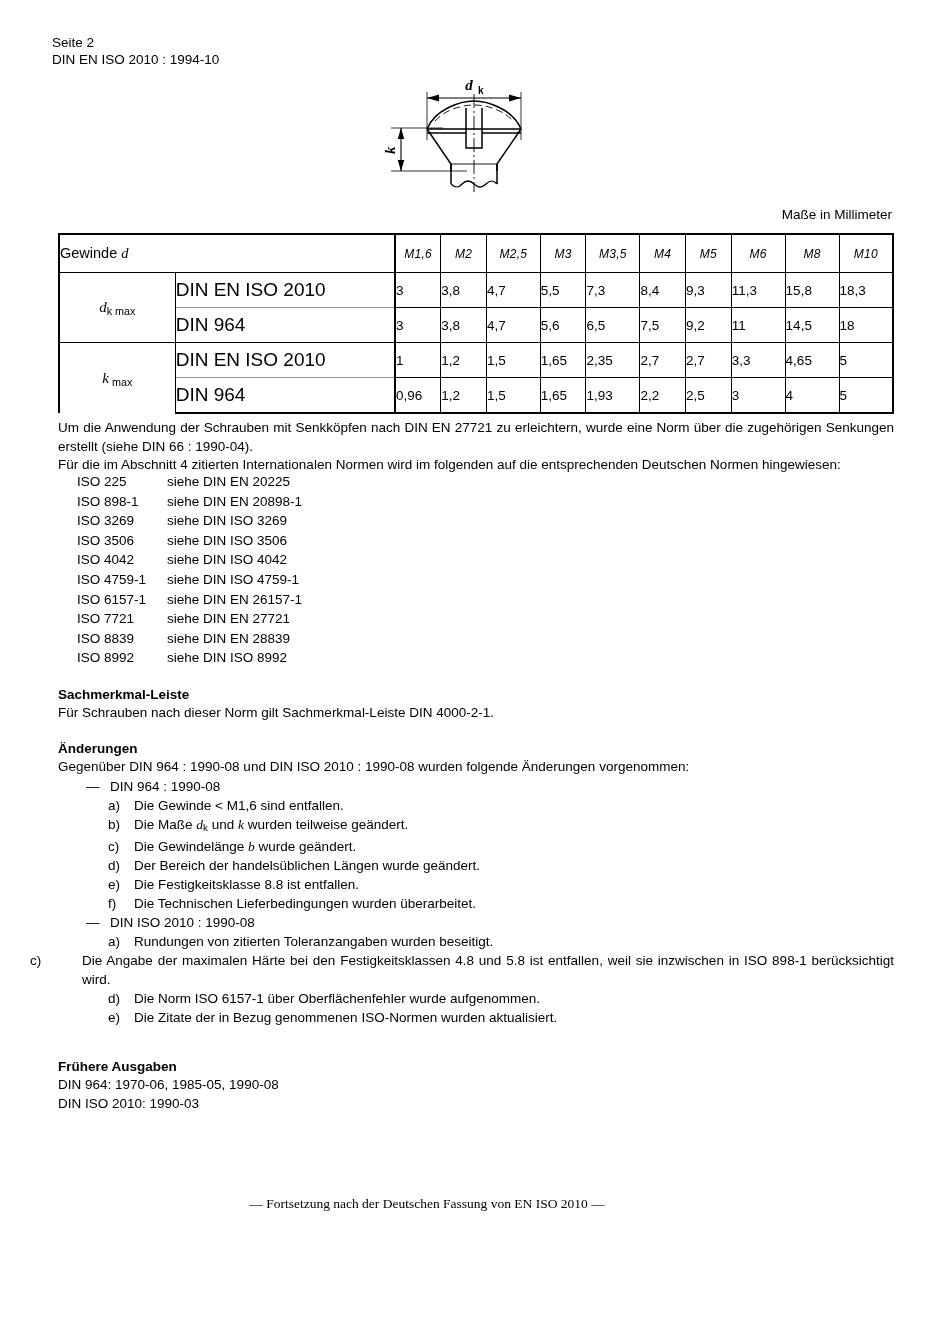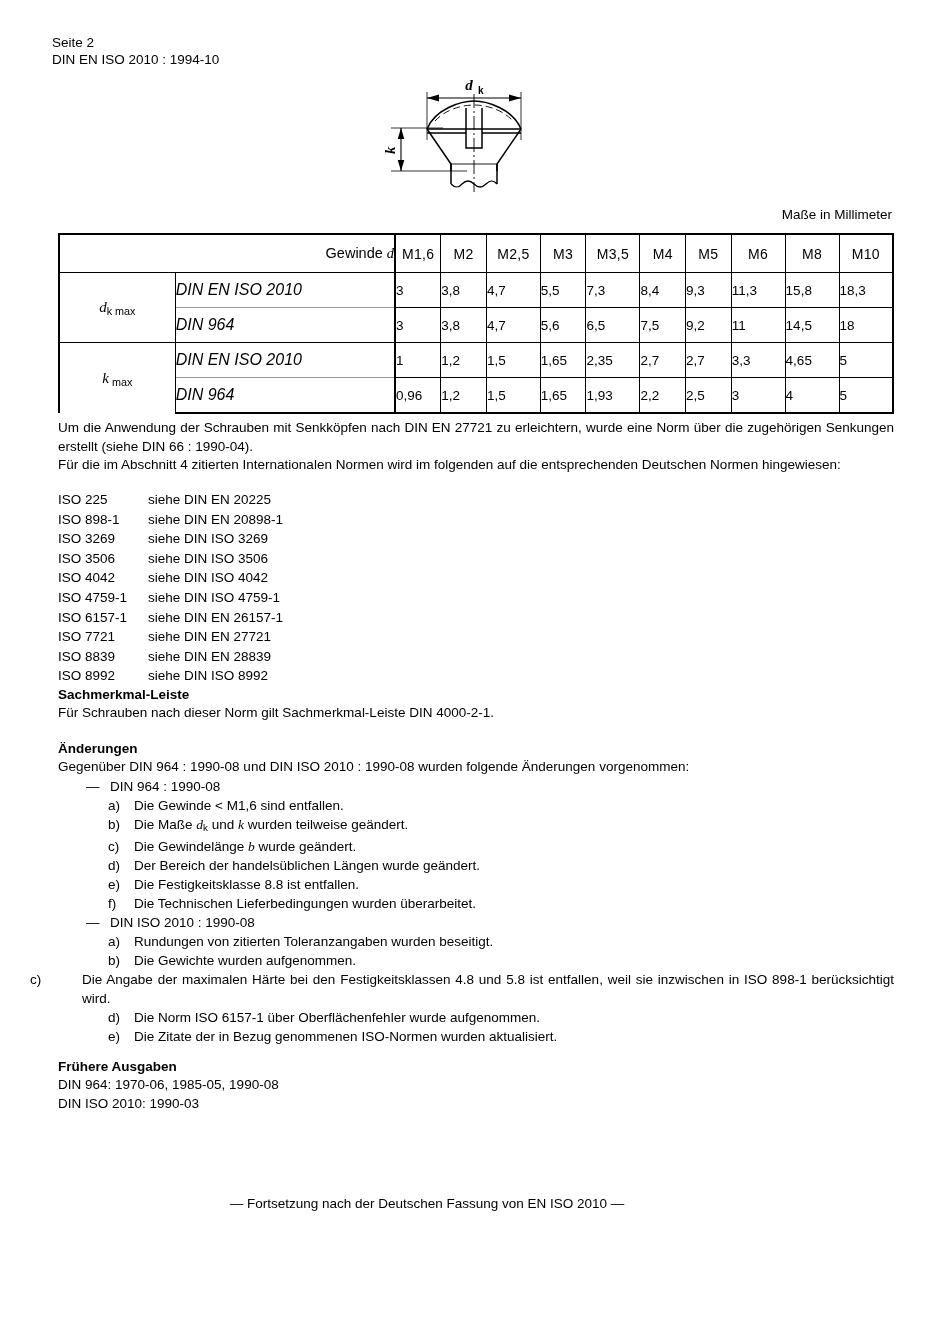--- a/index.html
+++ b/index.html
@@ -75,38 +75,38 @@
   .outer-left   { border-left-width: 2px !important; }
   .outer-right  { border-right-width: 2px !important; }
   .outer-top    { border-top-width: 2px !important; }
   .outer-bottom { border-bottom-width: 2px !important; }
   .thick-right  { border-right-width: 2px !important; }
   .no-bb { border-bottom: none !important; }
   .hdr-cell {
     text-align: center;
     height: 37px;
     font-weight: bold;
-    font-size: 14px;
+    font-size: 12px;
     letter-spacing: 0.3px;
+    font-style: italic;
   }
   .hdr-span {
-    text-align: right;
+    text-align: left;
     height: 37px;
     font-size: 14.5px;
   }
   .rowlabel {
     text-align: center;
     font-size: 15px;
     vertical-align: middle;
   }
   .normname {
     padding-left: 12px;
     height: 34px;
-    font-size: 16px;
-    font-style: italic;
+    font-size: 19px;
   }
   .val {
     padding-left: 9px;
     height: 34px;
     font-size: 13.5px;
     text-align: left;
   }
   
   .sub-sep { border-top: 1px solid #9a9a9a !important; }
 
@@ -148,20 +148,21 @@
   .dash-item .dash { display: inline-block; width: 24px; }
   .alpha-item { display: block; line-height: 19px; }
   .alpha-item .alpha { display: inline-block; width: 26px; }
 
   .footer-note {
     position: absolute;
     left: 0;
     width: 854px;
     text-align: center;
     font-size: 13.5px;
+    font-family: Liberation Serif, serif;
   }
 </style>
 </head>
 <body>
 
 <div class="page">
 
   <div class="doc-header">
     <div>Seite 2</div>
     <div>DIN EN ISO 2010 : 1994-10</div>
@@ -316,21 +317,21 @@
     </table>
   </div>
 
   <div class="body-block" style="top:419px;">
     <div class="just">Um die Anwendung der Schrauben mit Senkköpfen nach DIN EN 27721 zu erleichtern, wurde eine Norm über die zugehörigen Senkungen erstellt (siehe DIN 66 : 1990-04).</div>
   </div>
   <div class="body-block" style="top:456px;">
     <div class="just">Für die im Abschnitt 4 zitierten Internationalen Normen wird im folgenden auf die entsprechenden Deutschen Normen hingewiesen:</div>
   </div>
 
-  <div class="ref-list" style="top:490px;">
+  <div class="ref-list" style="top:472px;margin-left:19px;">
     <span class="ref-row">
       <span class="ref-key">ISO 225</span><span>siehe DIN EN 20225</span>
     </span>
     <span class="ref-row">
       <span class="ref-key">ISO 898-1</span><span>siehe DIN EN 20898-1</span>
     </span>
     <span class="ref-row">
       <span class="ref-key">ISO 3269</span><span>siehe DIN ISO 3269</span>
     </span>
     <span class="ref-row">
@@ -392,23 +393,20 @@
     </div>
 
     <div class="lvl1">
       <span class="dash-item">
         <span class="dash">—</span><span>DIN ISO 2010 : 1990-08</span>
       </span>
     </div>
     <div class="lvl2">
       <span class="alpha-item">
         <span class="alpha">a)</span><span>Rundungen von zitierten Toleranzangaben wurden beseitigt.</span>
-      </span>
-      <span class="alpha-item">
-        <span class="alpha">b)</span><span>Die Gewichte wurden aufgenommen.</span>
       </span>
       <span class="alpha-item" style="white-space:normal;">
         <span style="display:block; text-align:justify; text-indent:-26px; padding-left:0; margin-left:-26px; width:calc(100% + 26px);">
           <span class="alpha">c)</span><span>Die Angabe der maximalen Härte bei den Festigkeitsklassen 4.8 und 5.8 ist entfallen, weil sie inzwischen in ISO 898-1 berücksichtigt wird.</span>
         </span>
       </span>
       <span class="alpha-item">
         <span class="alpha">d)</span><span>Die Norm ISO 6157-1 über Oberflächenfehler wurde aufgenommen.</span>
       </span>
       <span class="alpha-item">

